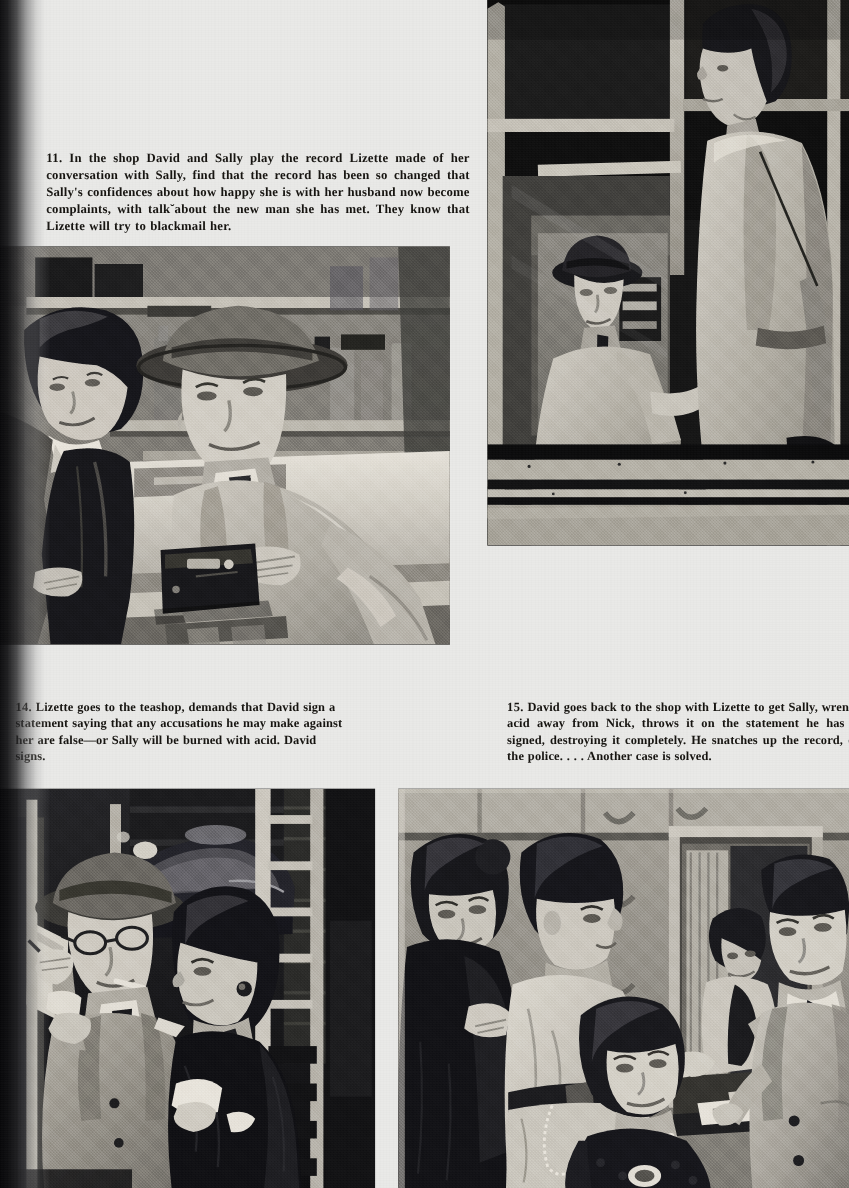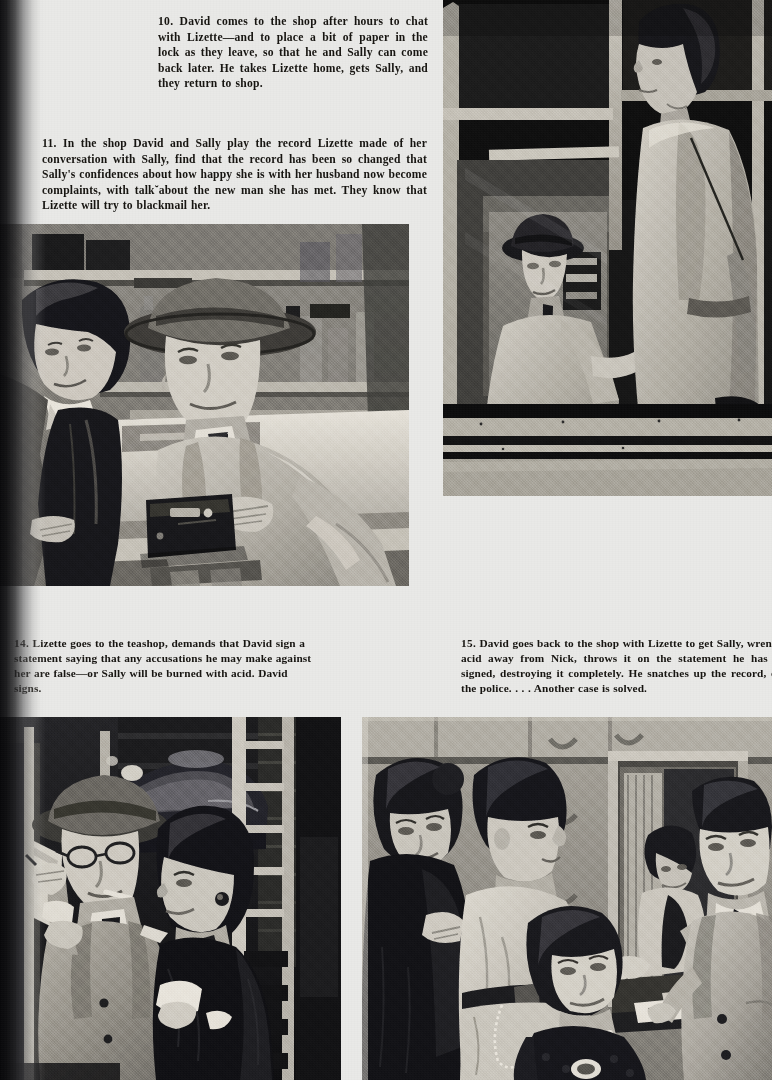--- a/index.html
+++ b/index.html
@@ -105,24 +105,20 @@
   #photo-top-right   { left: 443px; top: 0px;   width: 329px; height: 496px; }
   #photo-mid-left    { left: 0px;   top: 224px; width: 409px; height: 362px; }
   #photo-bottom-left { left: 0px;   top: 717px; width: 341px; height: 363px; }
   #photo-bottom-right{ left: 362px; top: 717px; width: 410px; height: 363px; }
 </style>
 </head>
 <body>
 
 <div id="page">
 
-  <div class="caption" id="cap10">
-    <span class="num">10.</span>
-    <span>David comes to the shop after hours to chat with Lizette—and to place a bit of paper in the lock as they leave, so that he and Sally can come back later. He takes Lizette home, gets Sally, and they return to shop.</span>
-  </div>
 
   <div class="caption" id="cap11">
     <span class="num">11.</span>
     <span>In the shop David and Sally play the record Lizette made of her conversation with Sally, find that the record has been so changed that Sally's confidences about how happy she is with her husband now become complaints, with talk˘about the new man she has met. They know that Lizette will try to blackmail her.</span>
   </div>
 
   <div class="caption" id="cap14">
     <span class="num">14.</span>
     <span>Lizette goes to the teashop, demands that David sign a statement saying that any accusations he may make against her are false—or Sally will be burned with acid. David signs.</span>
   </div>

